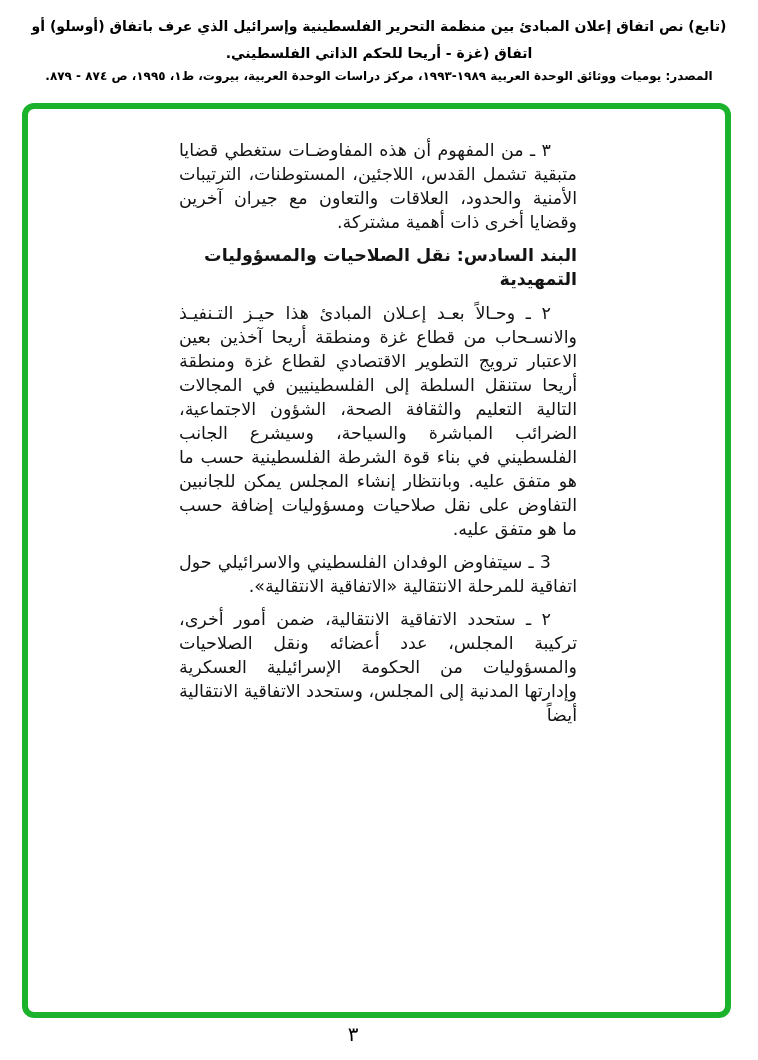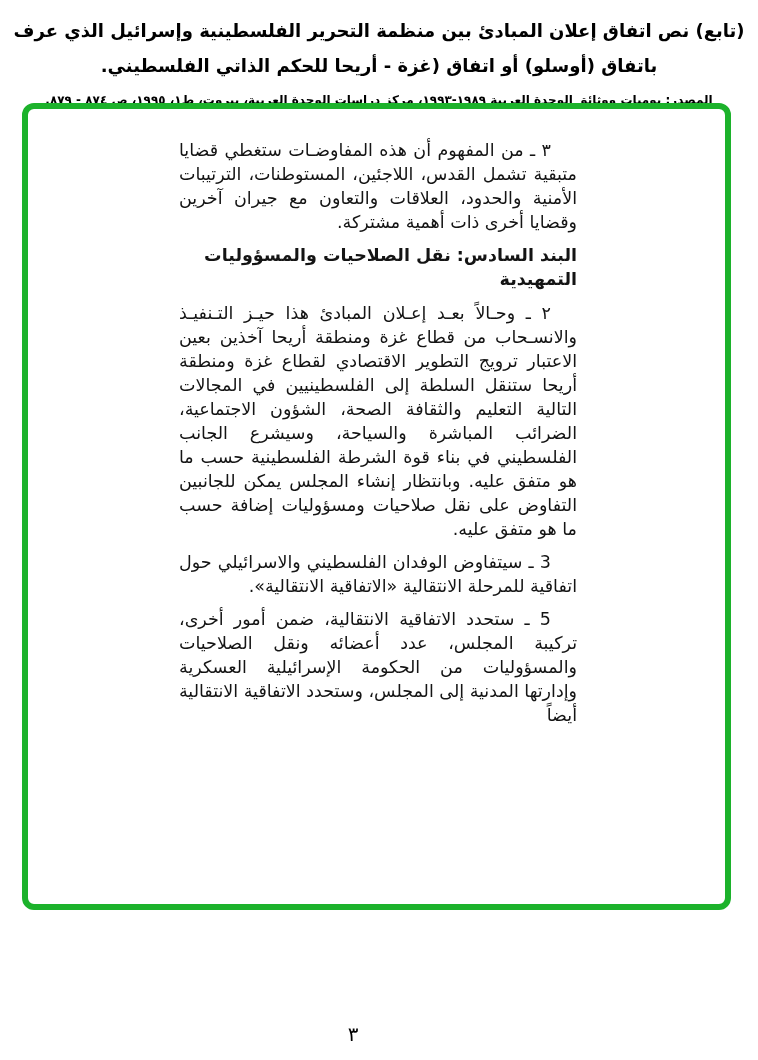--- a/index.html
+++ b/index.html
@@ -15,36 +15,36 @@
     font-family:"DejaVu Sans",sans-serif;
     color:var(--ink);
   }
   
   .header{
     position:absolute;top:13px;left:12px;width:734px;
     text-align:center;direction:rtl;
   }
   .title{
     font-weight:bold;
-    font-size:18px;
+    font-size:14px;
     line-height:1.95;
     color:#000;
     text-align:center;
   }
   .source{
     font-weight:bold;
     font-size:12px;
-    margin-top:10px;
+    margin-top:1px;
     color:#000;
     white-space:nowrap;
   }
   
   .frame{
     position:absolute;left:22px;top:103px;
-    width:709px;height:807px;
+    width:709px;height:915px;
     border:6px solid var(--green);
     border-radius:12px;
     box-sizing:border-box;
     background:#ffffff;
   }
   
   .text-column{
     position:absolute;top:29px;right:148px;width:398px;
     direction:rtl;
     text-align:justify;
@@ -80,19 +80,19 @@
     <div class="title">(تابع) نص اتفاق إعلان المبادئ بين منظمة التحرير الفلسطينية وإسرائيل الذي عرف باتفاق (أوسلو) أو اتفاق (غزة - أريحا للحكم الذاتي الفلسطيني.</div>
     <div class="source">المصدر: يوميات ووثائق الوحدة العربية ١٩٨٩-١٩٩٣، مركز دراسات الوحدة العربية، بيروت، ط١، ١٩٩٥، ص ٨٧٤ - ٨٧٩.</div>
   </div>
 
   <div class="frame">
     <div class="text-column">
       <p class="para">٣ ـ من المفهوم أن هذه المفاوضـات ستغطي قضايا متبقية تشمل القدس، اللاجئين، المستوطنات، الترتيبات الأمنية والحدود، العلاقات والتعاون مع جيران آخرين وقضايا أخرى ذات أهمية مشتركة.</p>
       <h3 class="heading">البند السادس: نقل الصلاحيات والمسؤوليات التمهيدية</h3>
       <p class="para">٢ ـ وحـالاً بعـد إعـلان المبادئ هذا حيـز التـنفيـذ والانسـحاب من قطاع غزة ومنطقة أريحا آخذين بعين الاعتبار ترويج التطوير الاقتصادي لقطاع غزة ومنطقة أريحا ستنقل السلطة إلى الفلسطينيين في المجالات التالية التعليم والثقافة الصحة، الشؤون الاجتماعية، الضرائب المباشرة والسياحة، وسيشرع الجانب الفلسطيني في بناء قوة الشرطة الفلسطينية حسب ما هو متفق عليه. وبانتظار إنشاء المجلس يمكن للجانبين التفاوض على نقل صلاحيات ومسؤوليات إضافة حسب ما هو متفق عليه.</p>
       <p class="para">3 ـ سيتفاوض الوفدان الفلسطيني والاسرائيلي حول اتفاقية للمرحلة الانتقالية «الاتفاقية الانتقالية».</p>
-      <p class="para">5 ـ ستحدد الاتفاقية الانتقالية، ضمن أمور أخرى، تركيبة المجلس، عدد أعضائه ونقل الصلاحيات والمسؤوليات من الحكومة الإسرائيلية العسكرية وإدارتها المدنية إلى المجلس، وستحدد الاتفاقية الانتقالية أيضاً</p>
+      <p class="para">٢ ـ ستحدد الاتفاقية الانتقالية، ضمن أمور أخرى، تركيبة المجلس، عدد أعضائه ونقل الصلاحيات والمسؤوليات من الحكومة الإسرائيلية العسكرية وإدارتها المدنية إلى المجلس، وستحدد الاتفاقية الانتقالية أيضاً</p>
     </div>
   </div>
 
   <div class="page-number">٣</div>
 
 </div>
 
 </body></html>

